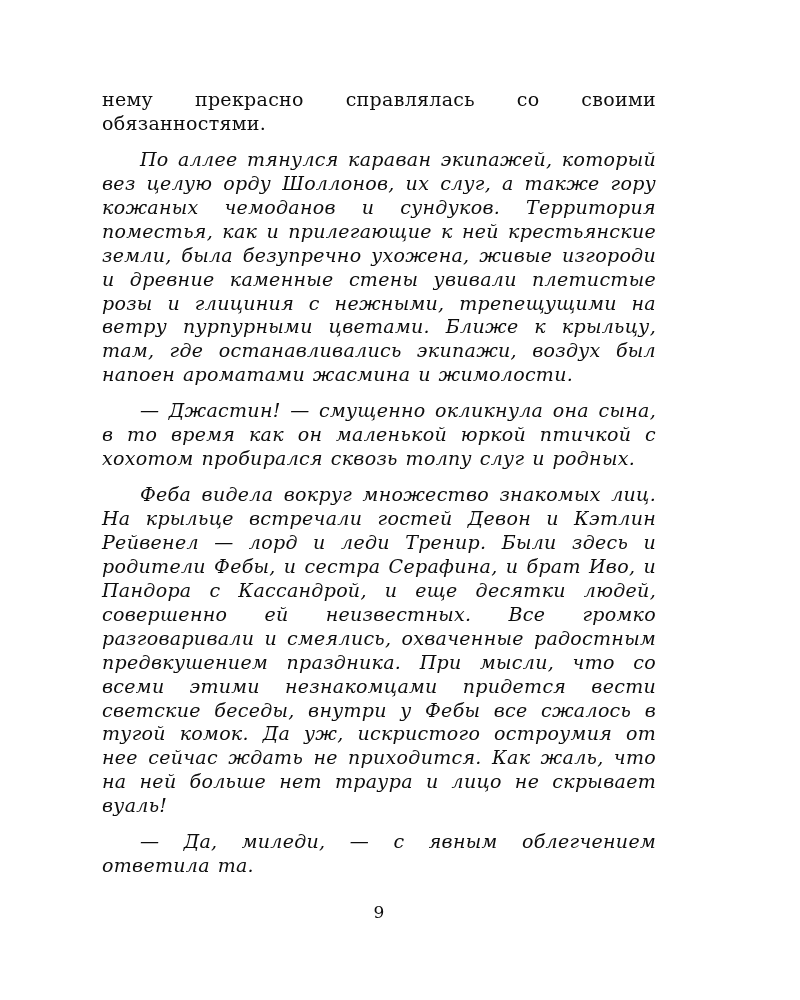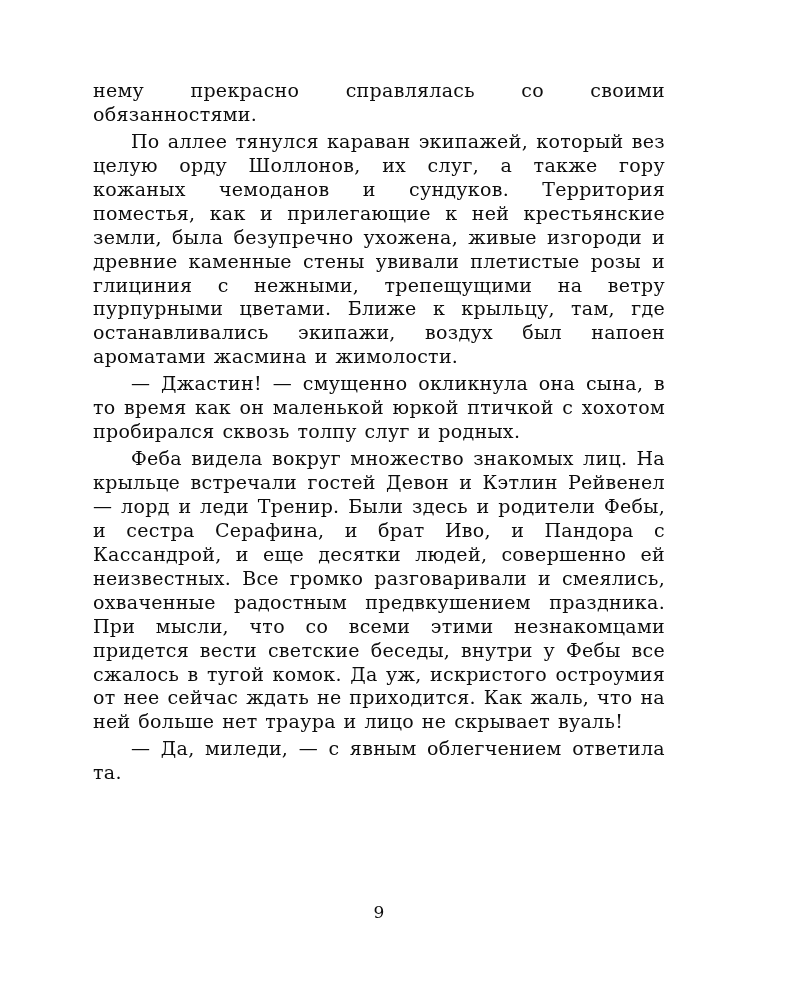--- a/index.html
+++ b/index.html
@@ -15,29 +15,30 @@
     position: relative;
     overflow: hidden;
   }
   .book-page {
     position: absolute;
     left: 90px;
     top: 76px;
     width: 578px;
   }
   .text-block p {
-    margin: 3px;
+    margin: 12px;
     font-size: 19px;
     line-height: 1.26;
     text-align: justify;
     letter-spacing: 0.3px;
     word-spacing: 1.5px;
   }
   .text-block p.indent {
     text-indent: 38px;
+    font-style: italic;
   }
   .page-number {
     position: absolute;
     top: 902px;
     left: 90px;
     width: 578px;
     text-align: center;
     font-size: 17px;
     color: #0d0d0d;
   }

